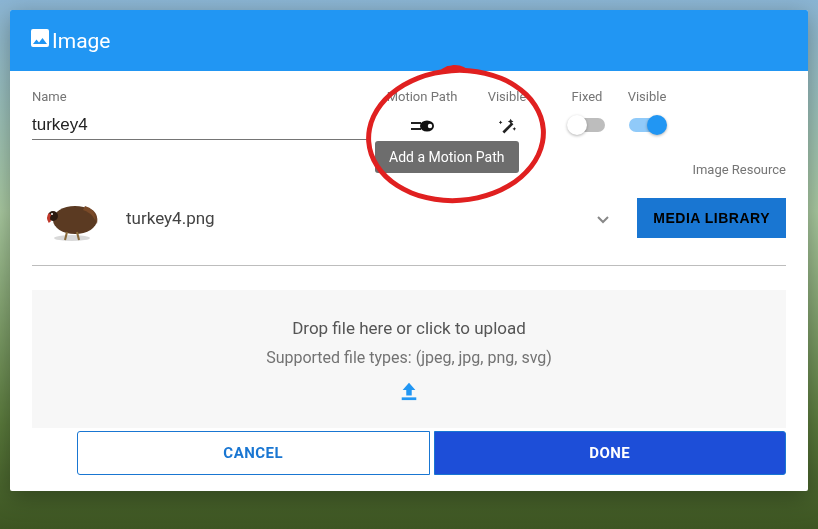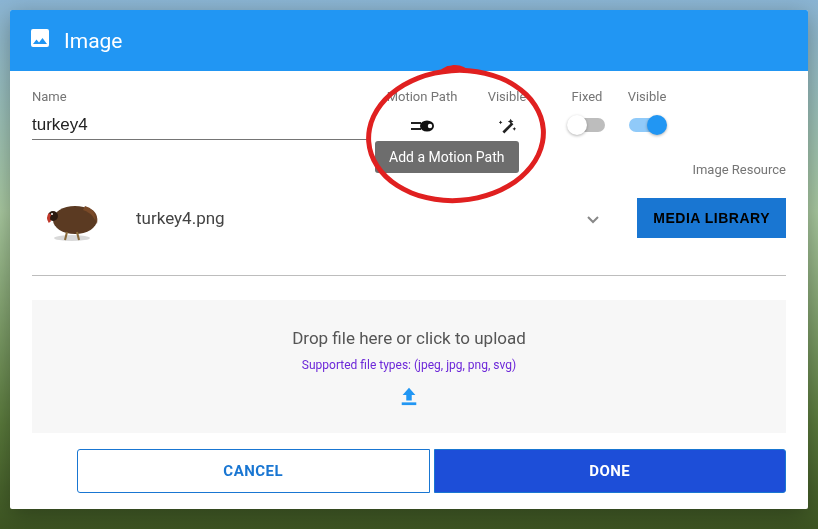--- a/index.html
+++ b/index.html
@@ -14,21 +14,20 @@
     border-radius: 2px;
     box-shadow: 0 6px 24px rgba(0,0,0,0.3);
     overflow: hidden;
   }
   .header {
     background: #2196F3;
     color: #fff;
     padding: 16px 18px;
     display: flex;
     align-items: center;
-    gap: 12px;
     font-size: 21px;
     font-weight: 400;
   }
   .header svg { width: 24px; height: 24px; }
   .body { padding: 18px 22px 16px; position: relative; }
   .row1 { display: flex; align-items: flex-start; }
   .name-block { width: 335px; }
   .label { color: #757575; font-size: 13px; margin-bottom: 8px; }
   .name-input {
     width: 100%;
@@ -94,23 +93,23 @@
     position:absolute;
     top:-8px; left:72px;
     width:30px; height:14px;
     border-top:5px solid #e02020;
     border-radius: 50% 50% 0 0;
   }
   .res-label { color:#757575; font-size:13px; margin-top: 19px; text-align: right; }
   .res-row {
     display:flex; align-items:center;
     border-bottom: 1px solid #bdbdbd;
-    padding: 10px 0 32px;
+    padding: 10px 0 22px;
     margin-top: 6px;
-    gap: 24px;
+    gap: 14px;
     position: relative;
     justify-content: flex-end;
   }
   .thumb { width: 80px; height: 50px; display:flex; align-items:center; justify-content:center; }
   .thumb svg { width: 70px; height: 48px; }
   .filename { font-size: 17px; color:#444; flex:1; }
   .dropdown-caret { color:#888; margin-right: 14px; cursor:pointer; }
   .media-btn {
     background:#1976D2;
     color:#000000;
@@ -123,24 +122,24 @@
   }
   .dropzone {
     margin-top: 24px;
     background: #f7f7f7;
     padding: 28px 10px 22px;
     text-align:center;
     color:#555;
     cursor:pointer;
   }
   .dropzone .dz-title { font-size:17px; color:#555; }
-  .dropzone .dz-sub { font-size:12px; color:#6d28d9; margin-top:10px; }
+  .dropzone .dz-sub { font-size:16px; color:#737373; margin-top:10px; }
   .dropzone .dz-icon { margin-top:14px; color:#2196F3; font-size:20px; }
   .dropzone .dz-icon svg { width:22px; height:20px; }
-  .footer { display:flex; margin-top: 16px; gap:4px;padding-left:45px; }
+  .footer { display:flex; margin-top: 3px; gap:4px;padding-left:45px; }
   .btn {
     flex:1;
     padding: 12px 0;
     font-size:15px;
     font-weight:700;
     letter-spacing:0.5px;
     border:1px solid #1976D2;
     cursor:pointer;
     text-align:center;
   }

